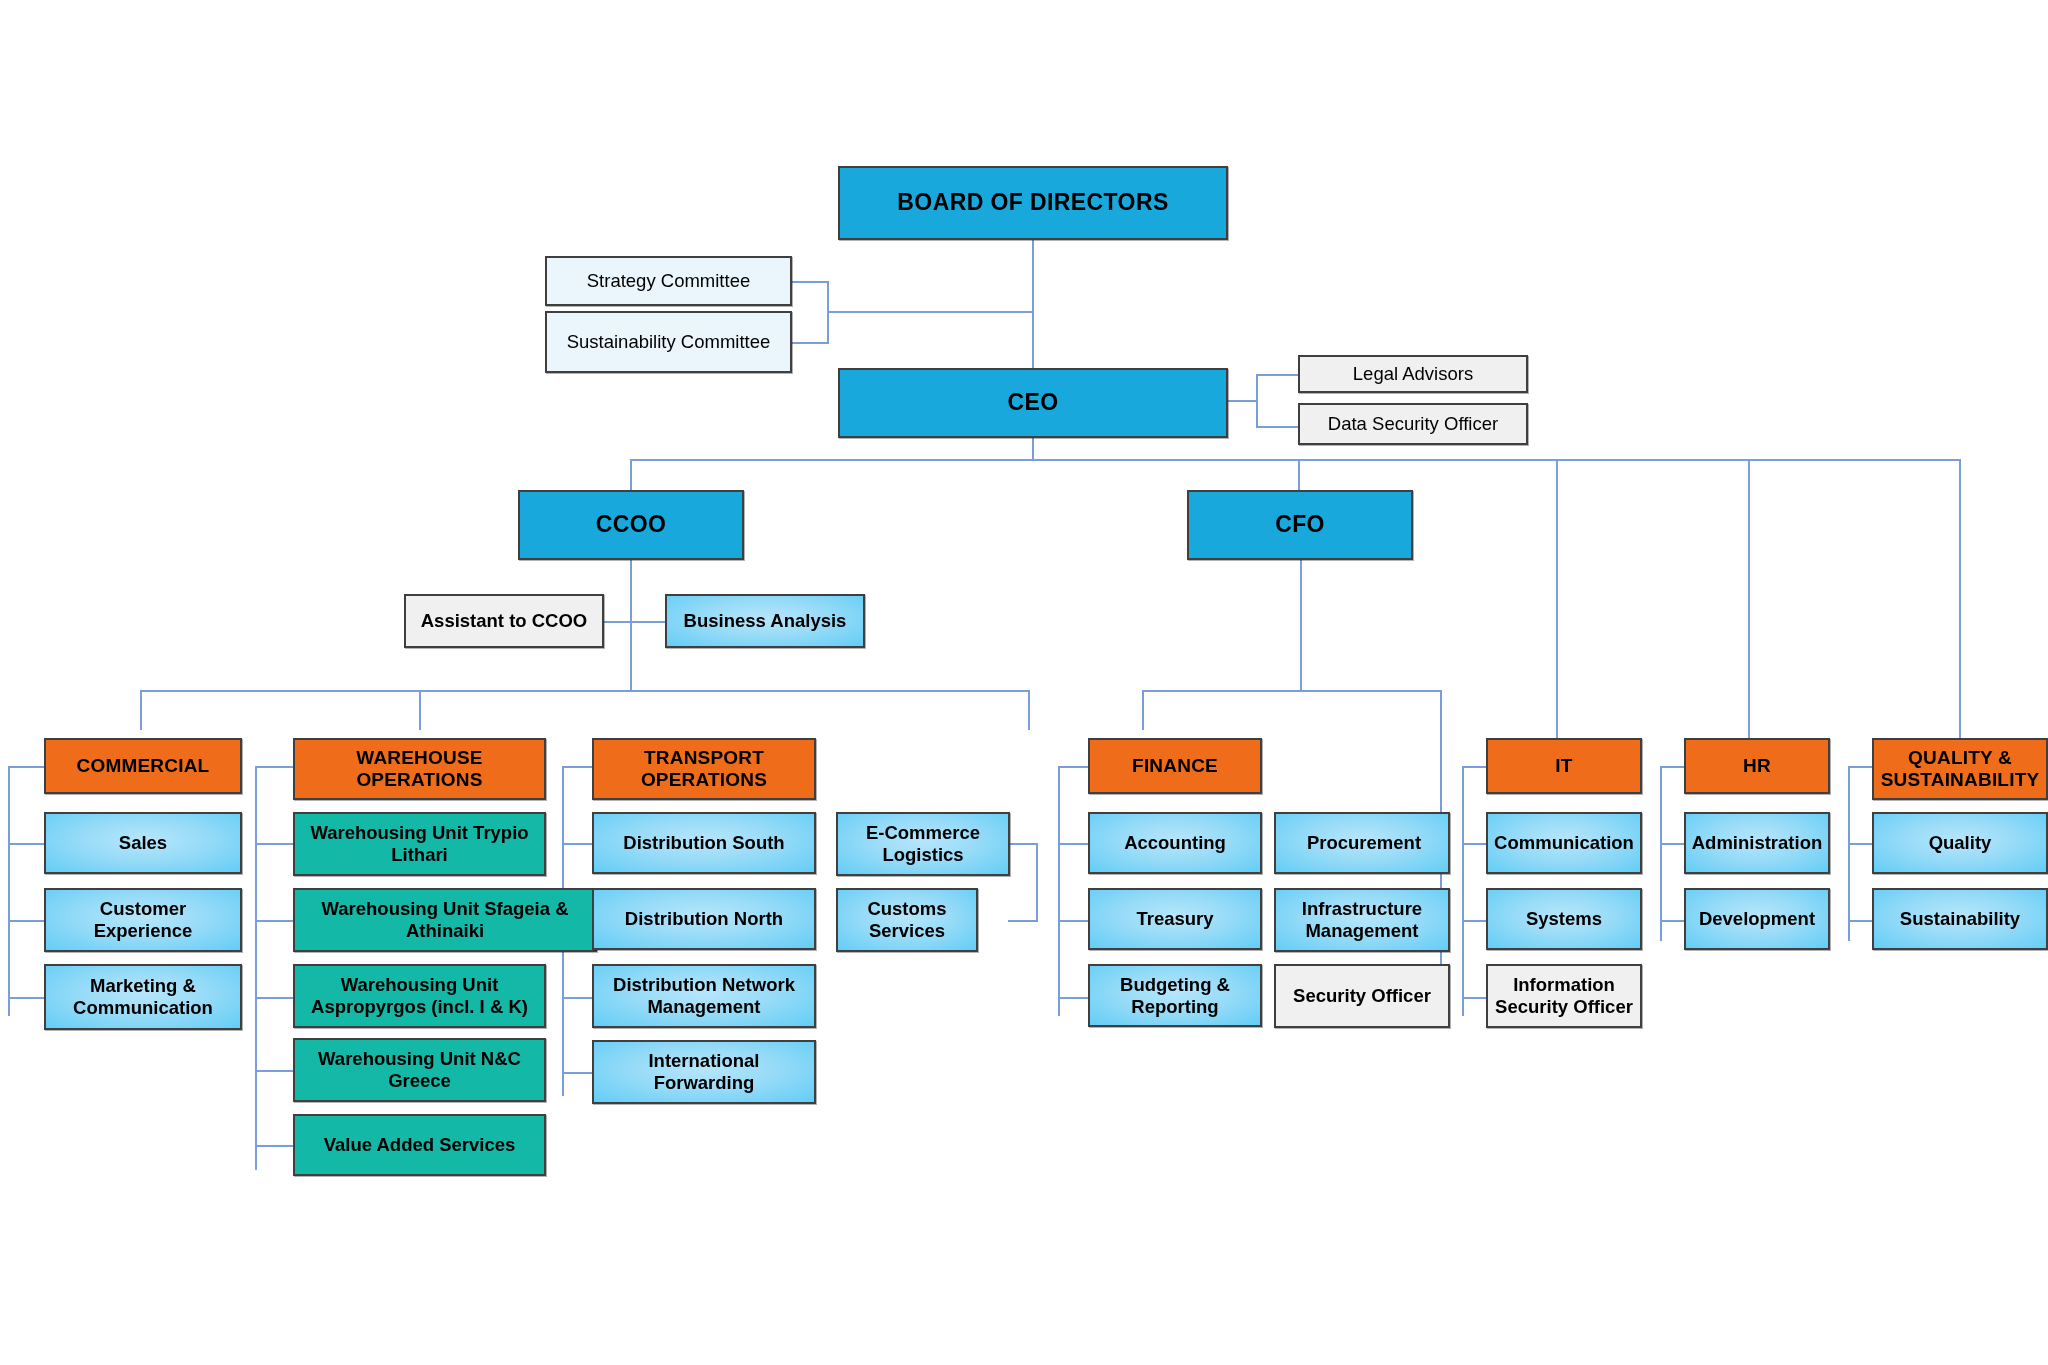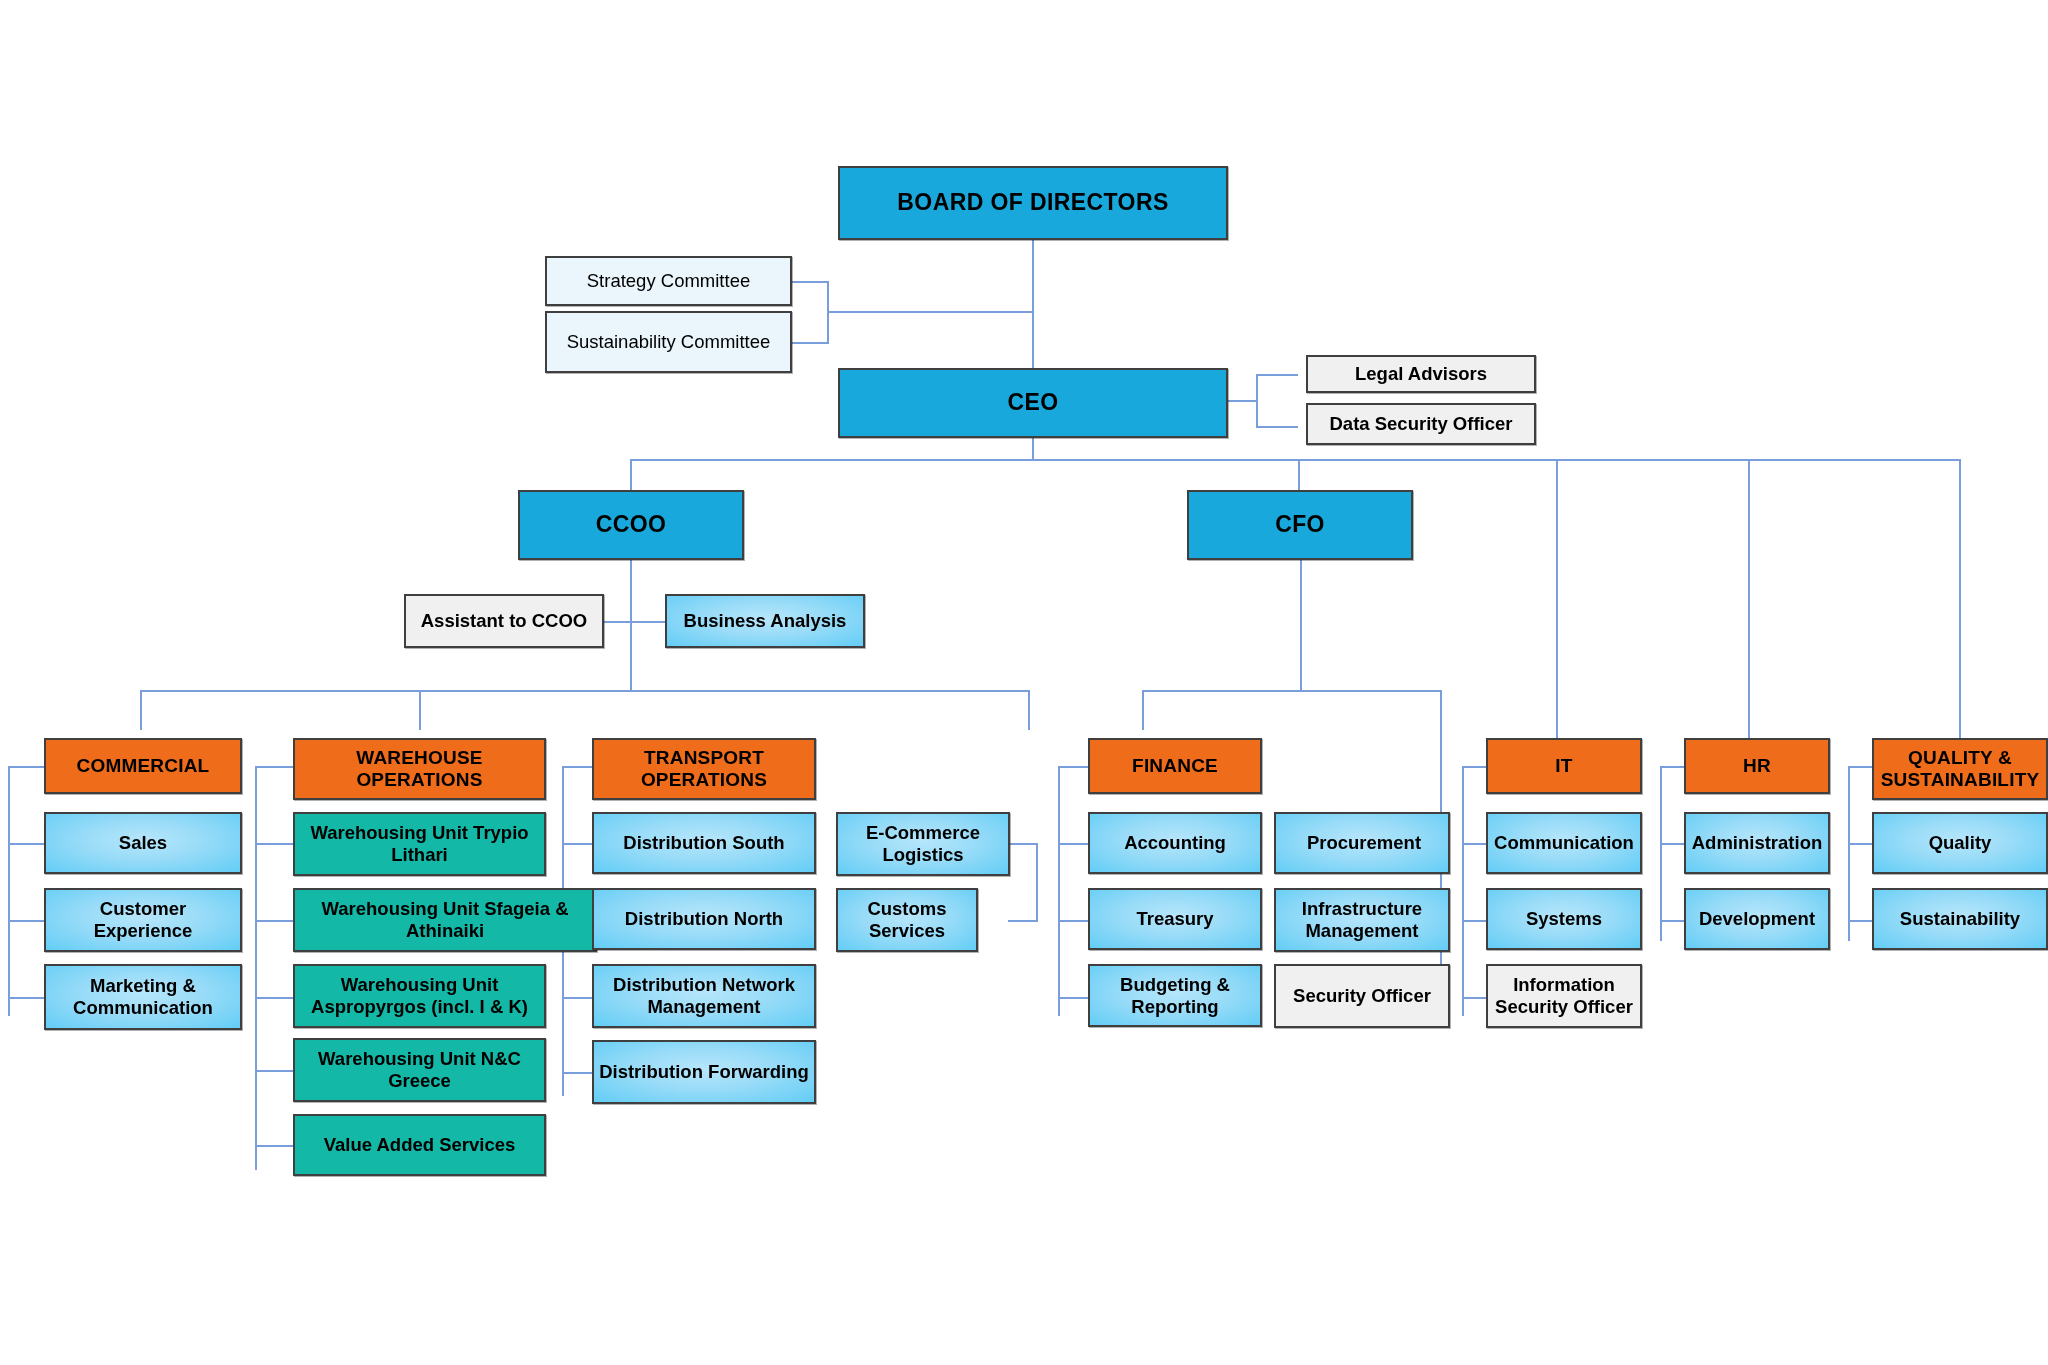--- a/index.html
+++ b/index.html
@@ -64,23 +64,22 @@
     font-weight: bold;
     font-size: 18.5px;
   }
   .committee {
     background: #eaf6fc;
     font-weight: normal;
     font-size: 18.5px;
   }
   .advisor {
     background: #f0f0f0;
-    font-weight: bold;
-    font-size: 18.5px;
-    margin-left: 8px;
+    font-weight: normal;
+    font-size: 18.5px;
   }
 
   
   .conn {
     position: absolute;
     background: #7a9edc;
     z-index: 1;
   }
   .conn.h { height: 2px; }
   .conn.v { width: 2px; }
@@ -204,21 +203,21 @@
   <div class="node warehouse" style="left:293px; top:812px; width:253px; height:64px;">Warehousing Unit Trypio Lithari</div>
   <div class="node warehouse" style="left:293px; top:888px; width:304px; height:64px;">Warehousing Unit Sfageia &amp; Athinaiki</div>
   <div class="node warehouse" style="left:293px; top:964px; width:253px; height:64px;">Warehousing Unit Aspropyrgos (incl. I &amp; K)</div>
   <div class="node warehouse" style="left:293px; top:1038px; width:253px; height:64px;">Warehousing Unit N&amp;C Greece</div>
   <div class="node warehouse" style="left:293px; top:1114px; width:253px; height:62px;">Value Added Services</div>
 
   <div class="node dept" style="left:592px; top:738px; width:224px; height:62px;">TRANSPORT OPERATIONS</div>
   <div class="node unit" style="left:592px; top:812px; width:224px; height:62px;">Distribution South</div>
   <div class="node unit" style="left:592px; top:888px; width:224px; height:62px;">Distribution North</div>
   <div class="node unit" style="left:592px; top:964px; width:224px; height:64px;">Distribution Network Management</div>
-  <div class="node unit" style="left:592px; top:1040px; width:224px; height:64px;">Distribution Forwarding</div>
+  <div class="node unit" style="left:592px; top:1040px; width:224px; height:64px;">International Forwarding</div>
 
   <div class="node unit" style="left:836px; top:812px; width:174px; height:64px;">E-Commerce Logistics</div>
   <div class="node unit" style="left:836px; top:888px; width:142px; height:64px;">Customs Services</div>
 
   <div class="node dept" style="left:1088px; top:738px; width:174px; height:56px;">FINANCE</div>
   <div class="node unit" style="left:1088px; top:812px; width:174px; height:62px;">Accounting</div>
   <div class="node unit" style="left:1088px; top:888px; width:174px; height:62px;">Treasury</div>
   <div class="node unit" style="left:1088px; top:964px; width:174px; height:63px;">Budgeting &amp; Reporting</div>
 
   <div class="node unit" style="left:1274px; top:812px; width:176px; height:62px;padding-left:8px;">Procurement</div>

